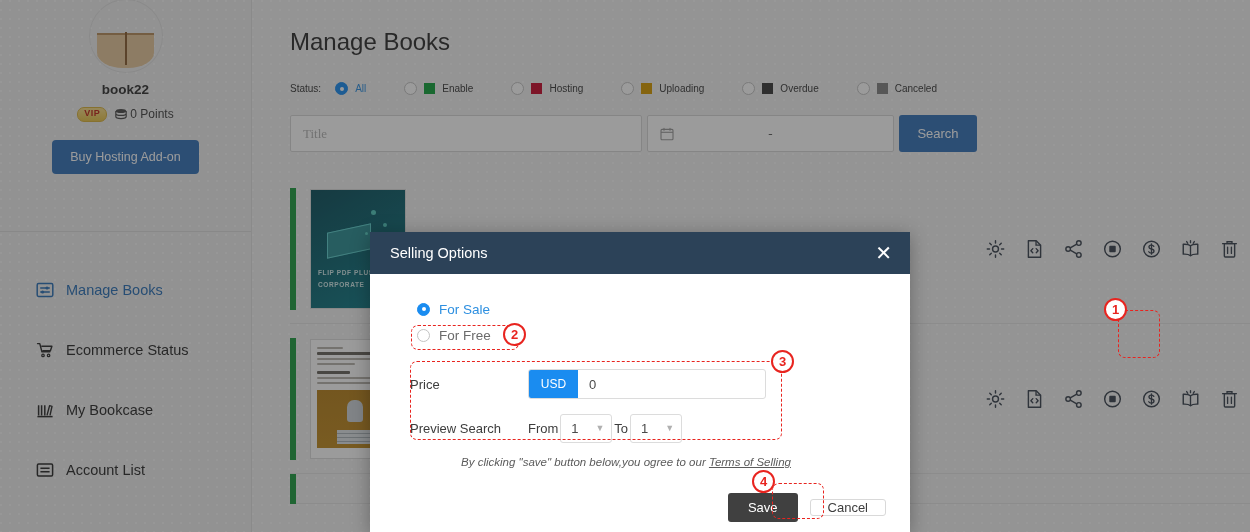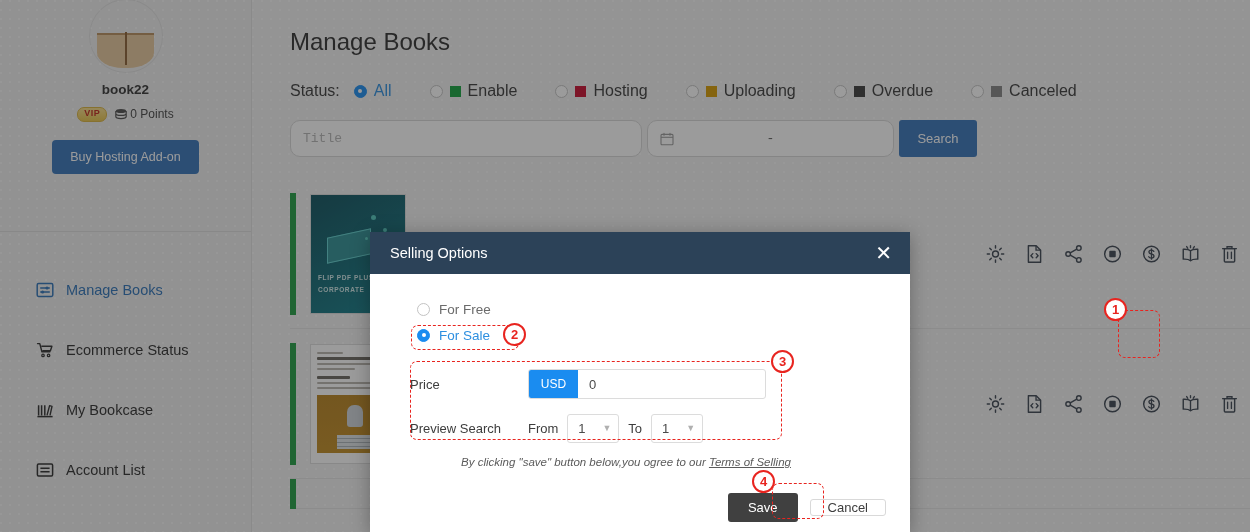--- a/index.html
+++ b/index.html
@@ -136,21 +136,21 @@
     font-size: 24px;
     color: #303030;
     font-weight: normal;
     margin-bottom: 26px;
   }
 
   .status-row {
     display: flex;
     align-items: center;
     gap: 0;
-    font-size: 16px;
+    font-size: 10px;
     color: #3a3a3a;
     margin-bottom: 20px;
   }
   .status-label { margin-right: 14px; }
   .st {
     display: flex;
     align-items: center;
     gap: 7px;
     margin-right: 38px;
     cursor: pointer;
@@ -177,25 +177,25 @@
     border-radius: 50%;
     background: #fff;
   }
   .swatch { width: 11px; height: 11px; flex: 0 0 11px; }
 
   .search-row { display: flex; align-items: center; gap: 5px; margin-bottom: 22px; }
   .inp {
     height: 37px;
     border: 1px solid #d8d8d8;
     background: #fff;
-    border-radius: 10px;
+    border-radius: 2px;
     font-size: 13px;
     color: #333;
     padding: 0 12px;
-    font-family: Liberation Mono, monospace;
+    font-family: Liberation Serif, serif;
     display: flex;
     align-items: center;
   }
   .inp-title { width: 352px; color: #b5b5b5; }
   .inp-date { width: 247px; gap: 8px; position: relative; color: #888; }
   .inp-date .dash { position: absolute; left: 50%; transform: translateX(-50%); color: #555; }
   .btn-search {
     height: 37px;
     min-width: 78px;
     background: #3573b9;
@@ -347,21 +347,21 @@
     width: 49px; flex: 0 0 49px;
     cursor: pointer;
   }
   .price-val {
     flex: 1;
     display: flex; align-items: center;
     padding-left: 11px;
     font-size: 13px;
     color: #4a4a4a;
   }
-  .from-to { display: flex; align-items: center; gap: 9px; font-size: 13px; color: #3d3d3d; }
+  .from-to { display: flex; align-items: center; gap: 2px; font-size: 13px; color: #3d3d3d; }
   .sel-box {
     width: 52px; height: 29px;
     border: 1px solid #dcdcdc;
     border-radius: 3px;
     display: flex; align-items: center; justify-content: space-between;
     padding: 0 7px 0 10px;
     font-size: 13px; color: #4a4a4a;
     cursor: pointer;
     background: #fff;
   }
@@ -692,28 +692,28 @@
 
 <div class="dim"></div>
 
 <div class="modal">
   <div class="modal-head">
     <span>Selling Options</span>
     <span class="close-x">✕</span>
   </div>
   <div class="modal-body">
 
+    <div class="opt sel">
+      <span class="radio on"></span>
+      <span>For Sale</span>
+    </div>
+
     <div class="opt">
       <span class="radio"></span>
       <span>For Free</span>
-    </div>
-
-    <div class="opt sel">
-      <span class="radio on"></span>
-      <span>For Sale</span>
     </div>
 
     <div class="fields">
       <div class="frow">
         <span class="flabel">Price</span>
         <span class="price-box">
           <span class="usd">USD</span>
           <span class="price-val">0</span>
         </span>
       </div>

